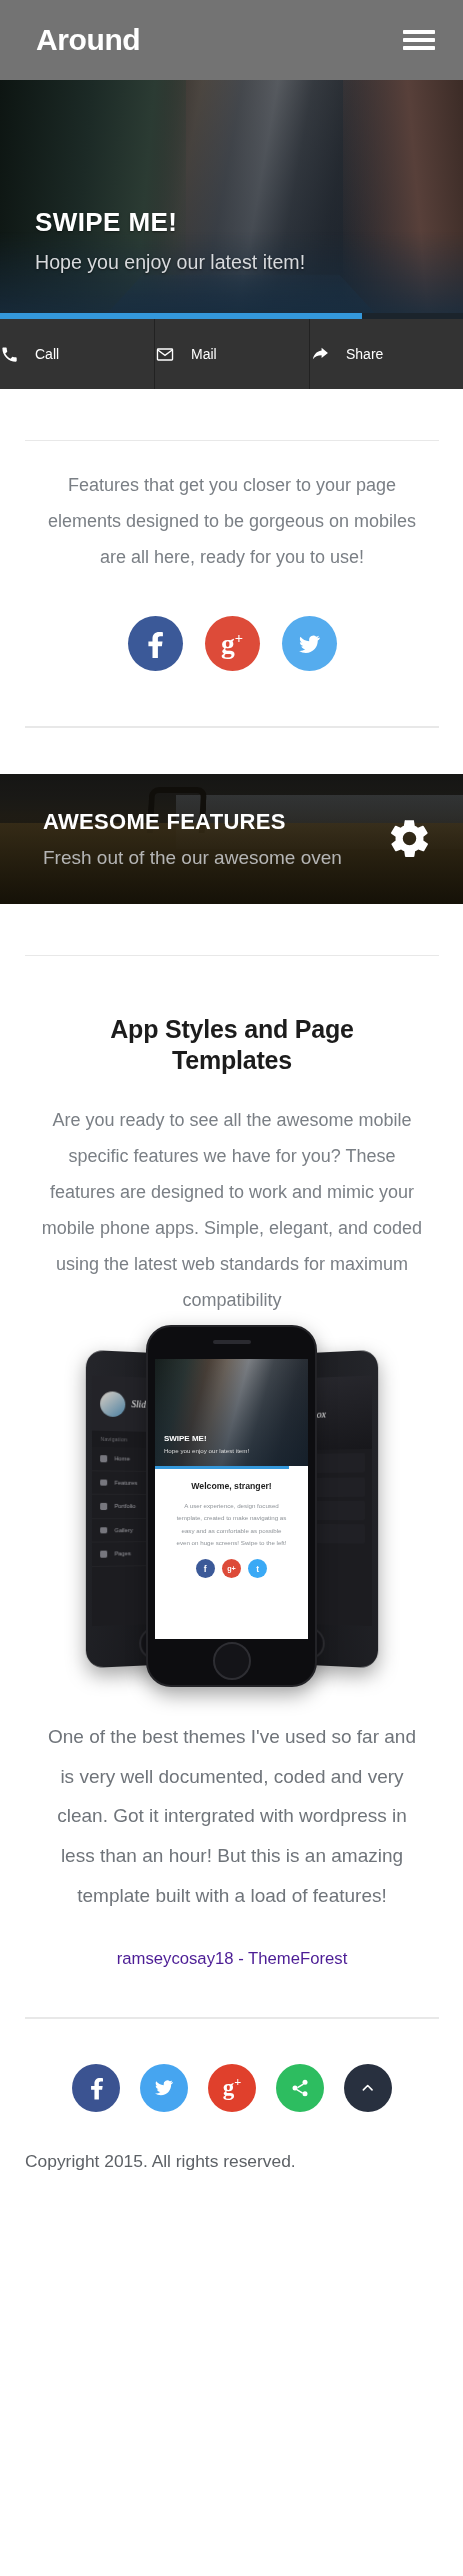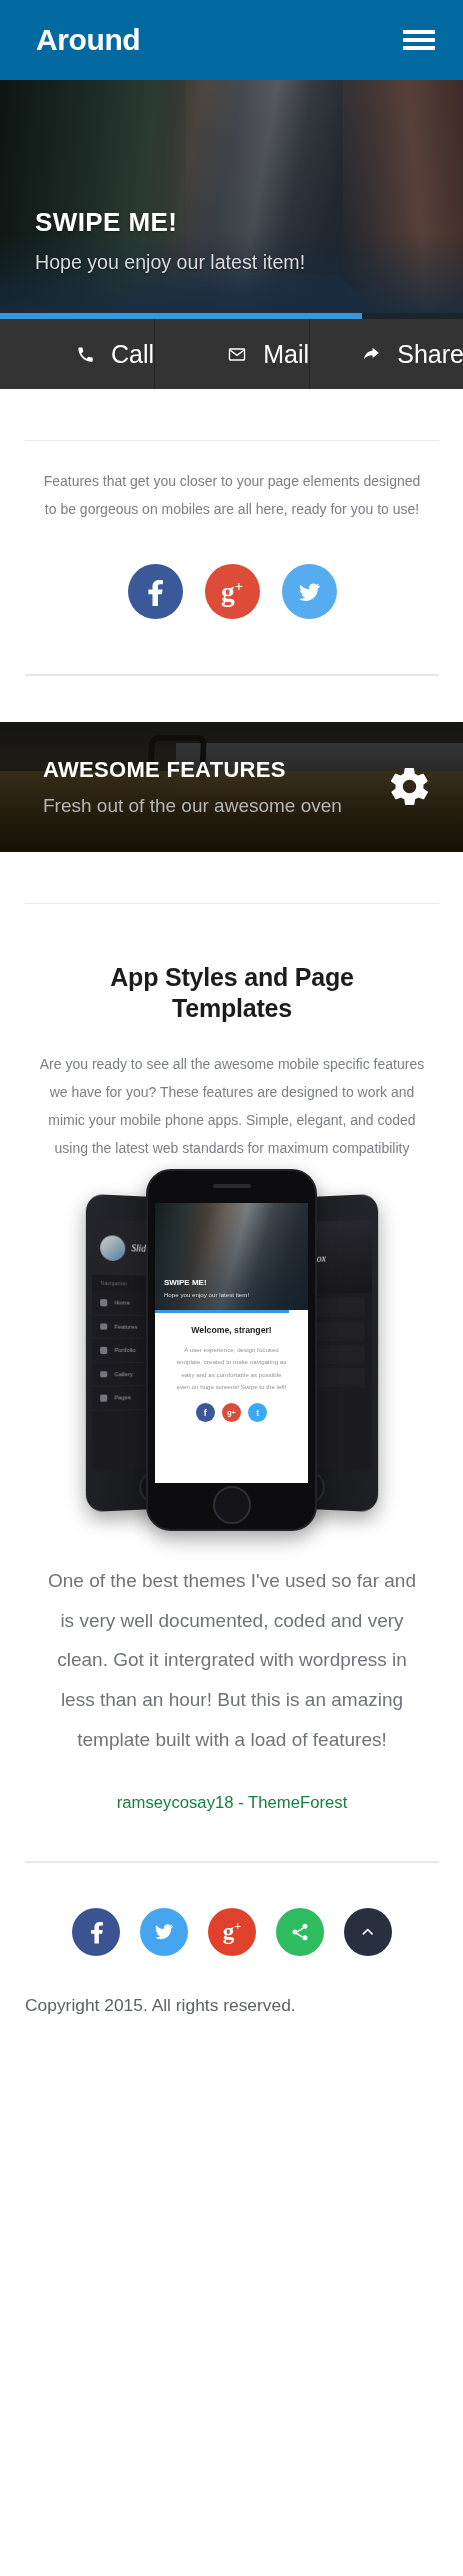--- a/index.html
+++ b/index.html
@@ -7,21 +7,21 @@
     width:464px;
     background:#ffffff;
     font-family:"Liberation Sans", sans-serif;
     -webkit-font-smoothing:antialiased;
   }
   body { width:464px; height:2576px; position:relative; overflow:hidden; }
 
   
   .navbar {
     height:80px;
-    background:#0369a1;
+    background:#737373;
     display:flex;
     align-items:center;
     justify-content:space-between;
     padding:0 29px 0 36px;
     position:relative;
     z-index:20;
   }
   .brand {
     color:#ffffff;
     font-size:30px;
@@ -103,24 +103,24 @@
   
   .actionbar {
     display:flex;
     height:70px;
     background:#333333;
   }
   .action-item {
     flex:1;
     display:flex;
     align-items:center;
-    justify-content:flex-end;
+    justify-content:flex-start;
     gap:16px;
     color:#ffffff;
-    font-size:25px;
+    font-size:14px;
     border-right:1.4px solid #222222;
     cursor:pointer;
   }
   .action-item:last-child { border-right:none; }
   .action-item .ico { display:flex; align-items:center; }
   .action-item svg { display:block; }
 
   
   .section {
     background:#ffffff;
@@ -135,21 +135,21 @@
     text-align:center;
     color:#1c1c1c;
     font-size:25px;
     font-weight:bold;
     letter-spacing:-0.2px;
     line-height:1.25;
   }
   .sec-body {
     text-align:center;
     color:#7a7f85;
-    font-size:14px;
+    font-size:18px;
     line-height:2.0;
     font-weight:300;
   }
 
   
   .social-row {
     display:flex;
     justify-content:center;
     gap:22px;
   }
@@ -354,21 +354,21 @@
   
   .quote {
     text-align:center;
     color:#6f747a;
     font-size:19px;
     line-height:2.1;
     font-weight:300;
   }
   .quote-author {
     text-align:center;
-    color:#15803d;
+    color:#4c1d95;
     font-size:16.7px;
     font-weight:300;
     cursor:pointer;
   }
 
   
   .footer-social {
     display:flex;
     justify-content:center;
     gap:20px;

